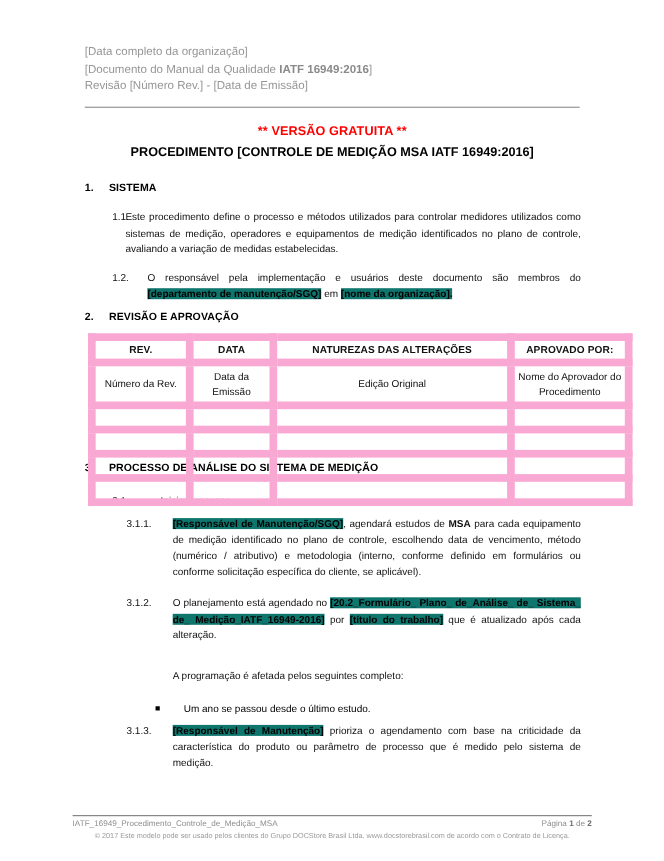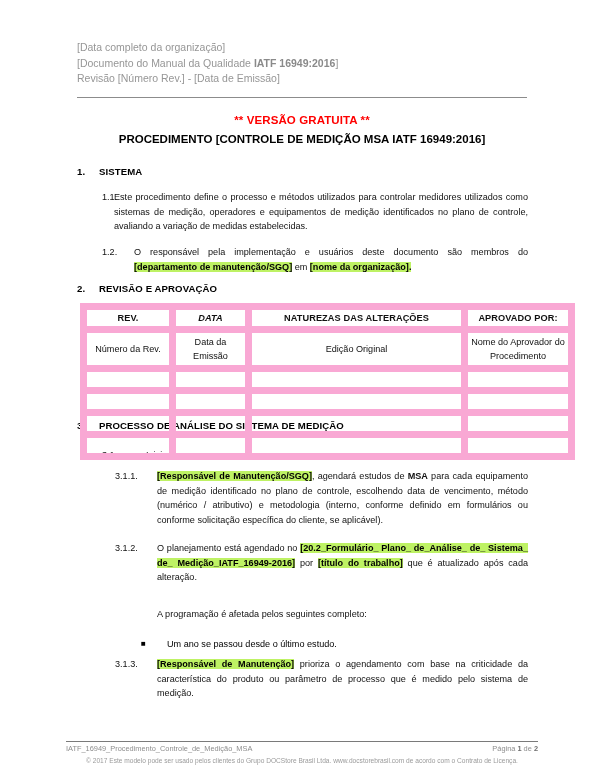--- a/index.html
+++ b/index.html
@@ -92,21 +92,21 @@
   }
   .para .lbl {
     position: absolute;
     left: 0;
     top: 0;
     font-size: 9.1px;
   }
   .para .txt { display: block; }
 
   .hl {
-    background: #bef264;
+    background: #0f766e;
     font-weight: bold;
     color: #000;
   }
   b.plain { font-weight: bold; }
 
   .bullet-row {
     position: absolute;
     font-size: 9.1px;
     line-height: 14.6px;
   }
@@ -141,21 +141,21 @@
     height: 16px;
     font-size: 9.2px;
     letter-spacing: 0.1px;
   }
   .rev-table tbody td.filled {
     height: 30px;
     padding: 1px 3px;
   }
   .rev-table tbody td.empty { height: 15px; }
   .col-rev { width: 82px; }
-  .col-data { width: 69px; font-style: italic; }
+  .col-data { width: 69px; }
   .col-nat { width: 209px; }
   .col-apr { width: 100px; }
 
   
   .footer-rule {
     position: absolute;
     left: 66px;
     top: 741px;
     width: 472px;
     height: 0;

